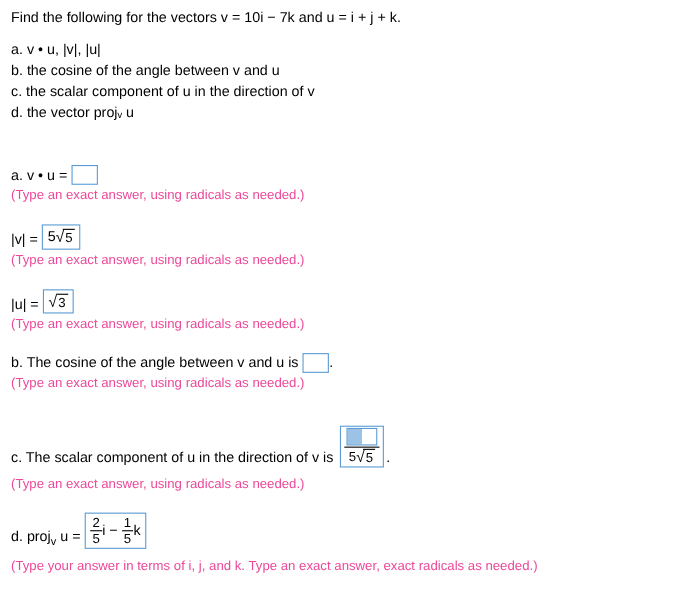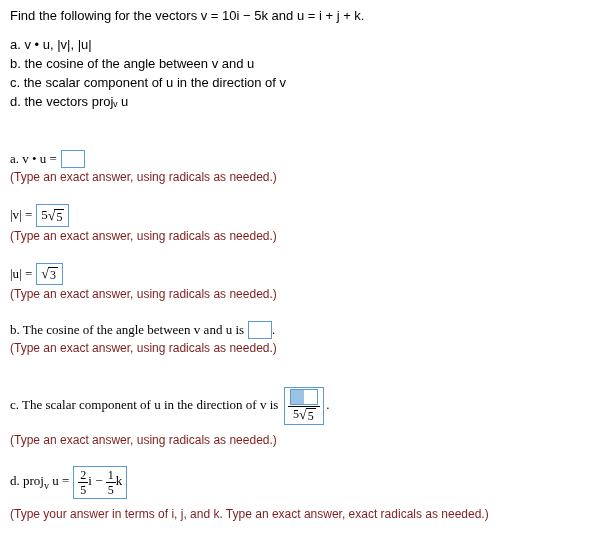--- a/index.html
+++ b/index.html
@@ -9,21 +9,21 @@
     margin: 0;
     padding: 8px 10px;
     width: 612px;
     box-sizing: border-box;
     line-height: 1.3;
   }
   .block { margin-bottom: 2px; }
   .section-gap { margin-top: 40px; }
   .med-gap { margin-top: 18px; }
   .hint {
-    color: #7f1d1d;
+    color: #ec4899;
     font-size: 12px;
   }
   .input-box {
     display: inline-block;
     border: 1px solid #5B9BD5;
     min-width: 18px;
     height: 16px;
     vertical-align: middle;
     background: #fff;
     padding: 0 2px;
@@ -67,37 +67,36 @@
     margin-left: -1px;
   }
   .boxed-answer {
     display: inline-block;
     border: 1px solid #5B9BD5;
     padding: 2px 4px;
     vertical-align: middle;
   }
   .row {
     display: flex;
-    align-items: center;
+    align-items: flex-end;
     flex-wrap: wrap;
-    font-family: Liberation Serif, serif;
   }
   .sub { vertical-align: sub; font-size: 10px; }
 </style>
 </head>
 <body>
 
-<div class="block">Find the following for the vectors v = 10i − 5k and u = i + j + k.</div>
+<div class="block">Find the following for the vectors v = 10i − 7k and u = i + j + k.</div>
 
 <div style="height:10px"></div>
 
 <div class="block">a. v • u, |v|, |u|</div>
 <div class="block">b. the cosine of the angle between v and u</div>
 <div class="block">c. the scalar component of u in the direction of v</div>
-<div class="block">d. the vectors projᵥ u</div>
+<div class="block">d. the vector projᵥ u</div>
 
 <div class="section-gap"></div>
 
 <div class="row block">
   <span>a. v • u =</span>
   <span style="width:4px"></span>
   <span class="input-box"></span>
 </div>
 <div class="hint block">(Type an exact answer, using radicals as needed.)</div>
 

